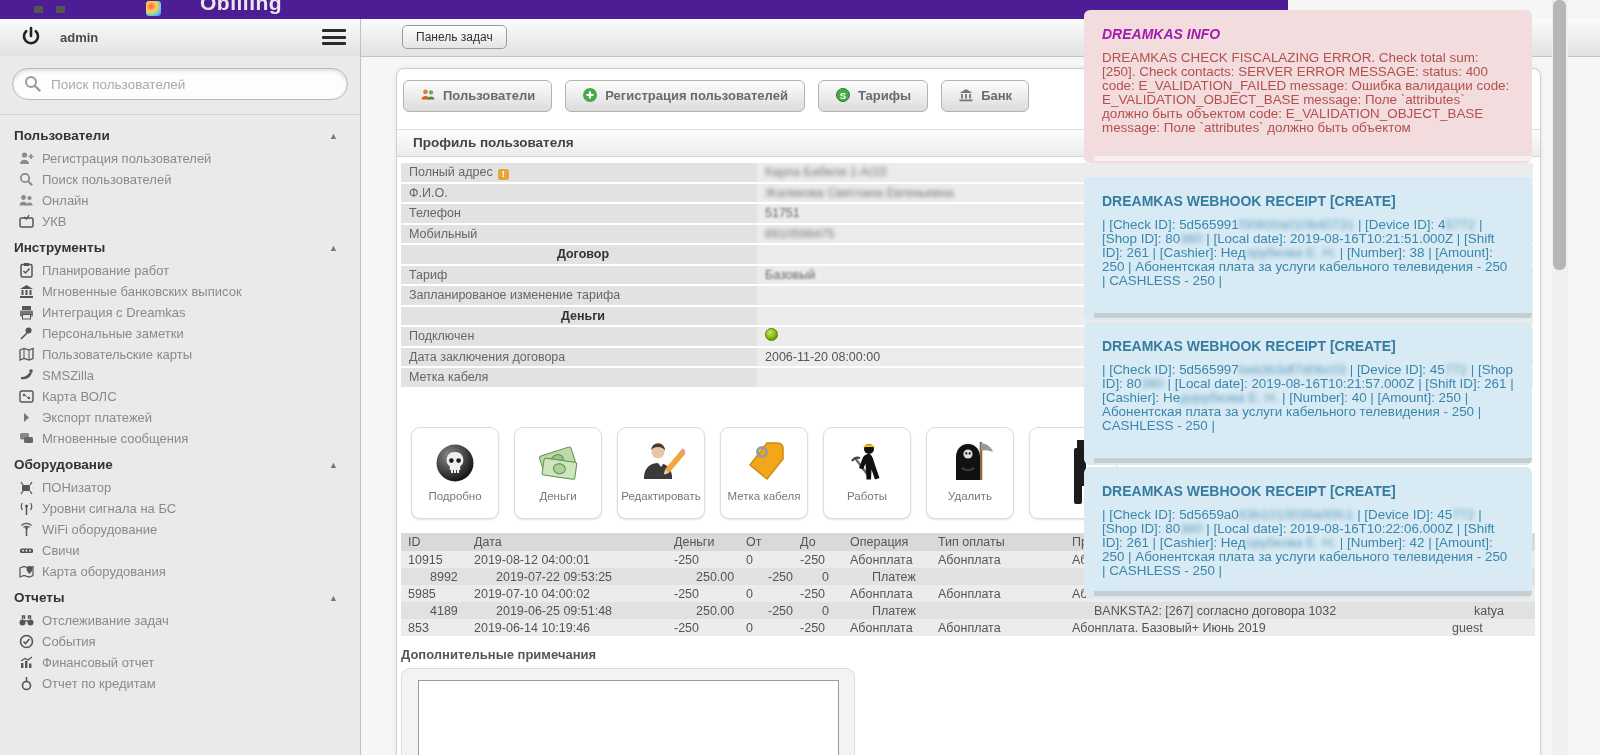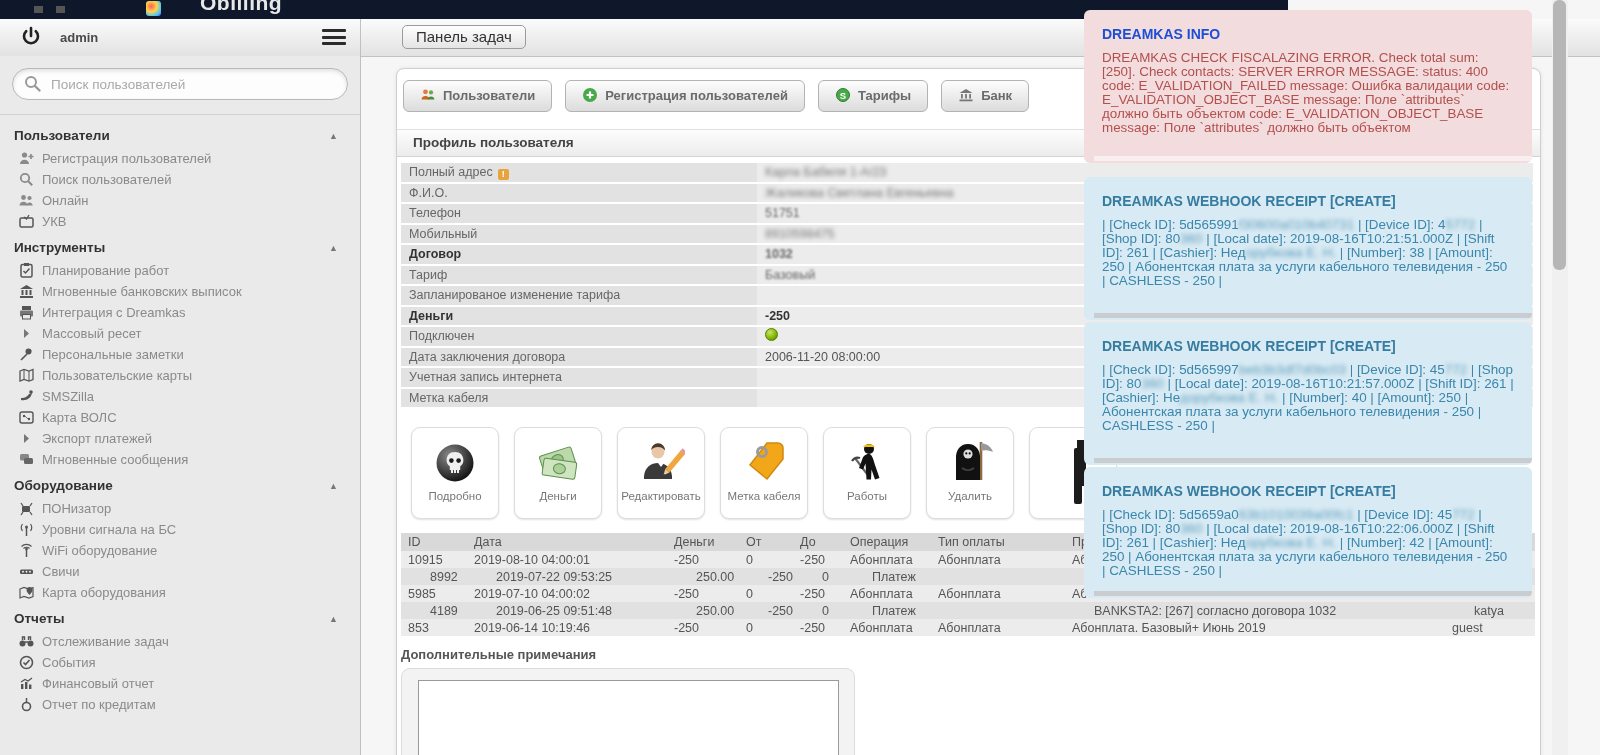--- a/index.html
+++ b/index.html
@@ -1,28 +1,28 @@
 <!DOCTYPE html>
 <html><head>
 <meta charset="utf-8">
 <style>
   html,body{margin:0;padding:0;background:#f6f6f6;font-family:"Liberation Sans",sans-serif;}
   #stage{position:relative;width:1600px;height:755px;overflow:hidden;background:#f6f6f6;}
   
-  #titlebar{position:absolute;left:0;top:0;width:1288px;height:19px;background:#0f172a;overflow:hidden;}
+  #titlebar{position:absolute;left:0;top:0;width:1288px;height:19px;background:#4c1d95;overflow:hidden;}
   #app-title{position:absolute;left:200px;top:-9px;color:#e8e8e8;font-size:21px;font-weight:bold;letter-spacing:.5px;}
   .mini-ic{position:absolute;top:6px;width:9px;height:7px;background:#555;}
   #logo{position:absolute;left:146px;top:1px;width:15px;height:15px;border-radius:3px;
     background:radial-gradient(circle at 35% 35%, #ff5b5b, #ffd447 40%, #47c2ff 75%, #7a4bd6);}
   
   #topstrip{position:absolute;left:0;top:19px;width:1600px;height:37px;
     background:linear-gradient(#fbfbfb,#e2e2e2);border-bottom:1px solid #c2c2c2;}
   #task-panel-btn{position:absolute;left:402px;top:6px;height:22px;padding:0 13px;line-height:22px;
     background:linear-gradient(#fff,#e4e4e4);border:1px solid #9b9b9b;border-radius:5px;
-    font-size:15px;color:#333;}
+    font-size:12px;color:#333;}
   
   #sidebar{position:absolute;left:0;top:56px;width:360px;height:699px;background:#eaeaea;}
   #sidebar-border{position:absolute;left:360px;top:19px;width:1px;height:736px;background:#c0c0c0;z-index:5;}
   #power-btn{position:absolute;left:20px;top:26px;width:22px;height:22px;}
   #admin-label{position:absolute;left:60px;top:30px;font-size:13px;font-weight:bold;color:#4a4a4a;}
   #hamburger{position:absolute;left:322px;top:29px;width:24px;height:17px;cursor:pointer;}
   #hamburger div{height:3.2px;background:#2b2b2b;border-radius:1px;margin-bottom:3.4px;}
   #search-wrap{position:absolute;left:12px;top:68px;width:334px;height:30px;background:#fdfdfd;
     border:1px solid #b9b9b9;border-radius:16px;box-shadow:inset 0 2px 4px rgba(0,0,0,.12);}
   #search-input{position:absolute;left:36px;top:1px;width:280px;height:26px;border:none;outline:none;
@@ -43,21 +43,21 @@
     background:linear-gradient(#fdfdfd,#dcdcdc);border:1px solid #b3b3b3;border-radius:6px;
     font-size:13px;font-weight:bold;color:#6b6b6b;vertical-align:top;}
   .tab .tic{display:inline-block;width:16px;height:16px;vertical-align:-3px;margin-right:7px;}
   #profile-header{position:absolute;left:0;top:60px;width:100%;height:26px;
     background:linear-gradient(#fdfdfd,#ececec);border-top:1px solid #e0e0e0;border-bottom:1px solid #d3d3d3;}
   #profile-header span{display:inline-block;margin:5px 0 0 16px;font-size:13.5px;font-weight:bold;color:#444;}
   #profile-table{position:absolute;left:4px;top:92px;width:1132px;border-collapse:separate;border-spacing:0 2px;}
   #profile-table td{height:16.5px;font-size:12.5px;color:#666;padding:1px 0 1px 8px;}
   #profile-table td.lbl{width:348px;background:#e2e2e2;margin-top:12px;}
   #profile-table td.val{background:#ececec;color:#555;}
-  #profile-table tr.bold td{font-weight:bold;color:#333;}
+  #profile-table tr.bold td{font-weight:bold;color:#333;text-align:center;}
   .blurred{filter:blur(2px);color:#777;}
   .blur-soft{filter:blur(1.3px);color:#666;}
   .warn-badge{display:inline-block;width:11px;height:11px;margin-left:5px;background:#e8a33d;color:#fff;
     font-size:9px;font-weight:bold;text-align:center;line-height:11px;border-radius:2px;vertical-align:-1px;}
   .status-dot{display:inline-block;width:11px;height:11px;border-radius:50%;
     background:radial-gradient(circle at 35% 30%, #c7e66a, #7db500 60%, #4f7a00);border:1px solid #567c00;}
   
   #actions{position:absolute;left:14px;top:358px;white-space:nowrap;text-decoration:underline;}
   .action-btn{display:inline-block;width:86px;height:90px;margin-right:15px;background:#fff;
     border:1px solid #ddd;border-radius:9px;box-shadow:0 1px 2px rgba(0,0,0,.12);text-align:center;vertical-align:top;}
@@ -77,21 +77,21 @@
   #notes-box{position:absolute;left:4px;top:599px;width:452px;height:180px;background:#f3f3f3;
     border:1px solid #dcdcdc;border-radius:9px;}
   #notes-area{position:absolute;left:16px;top:11px;width:415px;height:150px;border:1px solid #9a9a9a;
     background:#fff;resize:none;font-family:"Liberation Sans",sans-serif;}
   
   .toast{position:absolute;left:1084px;width:448px;border-radius:6px;padding:16px 18px 0 18px;
     box-sizing:border-box;z-index:50;overflow:hidden;}
   .toast .t-title{font-size:14px;font-weight:bold;margin-bottom:9px;}
   .toast .t-body{font-size:13.4px;line-height:14px;word-wrap:break-word;}
   .toast-error{background:#f3dcdd;color:#b2504e;}
-  .toast-error .t-title{color:#1d4ed8;}
+  .toast-error .t-title{color:#a21caf;font-style:italic;}
   .toast-info{background:#d8eaf3;color:#3a87ad;}
   .toast-info .t-title{color:#357ca0;}
   .t-progress{position:absolute;left:10px;right:0;bottom:2px;height:5px;background:#c9cdd0;}
   .toast-error .t-progress{background:rgba(255,255,255,.55);}
   .t-blur{filter:blur(2.2px);opacity:.75;}
   
   .frag-bar{position:absolute;z-index:4;}
   
   #scrollbar-track{position:absolute;left:1552px;top:0;width:16px;height:755px;background:#f0f0f0;z-index:60;}
   #scrollbar-thumb{position:absolute;left:1px;top:0;width:13px;height:270px;background:#b6b6b6;border-radius:6px;}
@@ -168,23 +168,20 @@
             <rect x="3.5" y="7" width="2" height="5" fill="#555"></rect>
             <rect x="7.5" y="7" width="2" height="5" fill="#555"></rect>
             <rect x="11.5" y="7" width="2" height="5" fill="#555"></rect>
             <rect x="2" y="13" width="13" height="2" fill="#555"></rect>
           </svg></span><span>Мгновенные банковских выписок</span></div>
       <div class="sb-item"><span class="ic"><svg width="17" height="17" viewBox="0 0 17 17">
             <rect x="4" y="2" width="9" height="4" fill="#555"></rect>
             <rect x="2" y="6.5" width="13" height="6" rx="1" fill="#777"></rect>
             <rect x="4.5" y="10.5" width="8" height="4.5" fill="#e9e9e9" stroke="#555"></rect>
           </svg></span><span>Интеграция с Dreamkas</span></div>
-      <div class="sb-item"><span class="ic"><svg width="17" height="17" viewBox="0 0 17 17">
-            <path d="M6 4l5 4.5-5 4.5z" fill="#777"></path>
-          </svg></span><span>Массовый ресет</span></div>
       <div class="sb-item"><span class="ic"><svg width="17" height="17" viewBox="0 0 17 17">
             <circle cx="10.5" cy="5.5" r="3" fill="#555"></circle>
             <path d="M9 8l-6 6M10 7.5L13 4" stroke="#555" stroke-width="1.6"></path>
           </svg></span><span>Персональные заметки</span></div>
       <div class="sb-item"><span class="ic"><svg width="17" height="17" viewBox="0 0 17 17">
             <path d="M2 4l4-1.5 5 1.5 4-1.5v10l-4 1.5-5-1.5-4 1.5z" stroke="#555" stroke-width="1.3" fill="none"></path>
             <path d="M6 2.5v10M11 4v10" stroke="#555" stroke-width="1"></path>
           </svg></span><span>Пользовательские карты</span></div>
       <div class="sb-item"><span class="ic"><svg width="17" height="17" viewBox="0 0 17 17">
             <path d="M3 12c6 1 10-2 11-7l-3 1c-2 3-5 4.5-8 4z" fill="#555"></path>
@@ -306,24 +303,20 @@
             <td class="lbl">Деньги</td>
             <td class="val"><span>-250</span></td>
           </tr>
           <tr>
             <td class="lbl">Подключен</td>
             <td class="val"><span class="status-dot"></span></td>
           </tr>
           <tr>
             <td class="lbl">Дата заключения договора</td>
             <td class="val"><span>2006-11-20 08:00:00</span></td>
-          </tr>
-          <tr>
-            <td class="lbl">Учетная запись интернета</td>
-            <td class="val"><span></span></td>
           </tr>
           <tr>
             <td class="lbl">Метка кабеля</td>
             <td class="val"><span></span></td>
           </tr>
         </tbody>
       </table>
     <div id="actions"><div class="action-btn"><span class="aic"><svg width="48" height="48" viewBox="0 0 48 48">
               <defs>
                 <radialGradient id="skg" cx="35%" cy="30%" r="75%">
@@ -397,21 +390,21 @@
             <th>До</th>
             <th>Операция</th>
             <th>Тип оплаты</th>
             <th>Примечание</th>
             <th></th>
           </tr>
         </thead>
         <tbody>
           <tr class="odd">
             <td>10915</td>
-            <td>2019-08-10 04:00:01</td>
+            <td>2019-08-12 04:00:01</td>
             <td>-250</td>
             <td>0</td>
             <td>-250</td>
             <td class="op-debit">Абонплата</td>
             <td>Абонплата</td>
             <td>Абонплата.</td>
             <td></td>
           </tr>
           <tr class="even">
             <td>8992</td>

